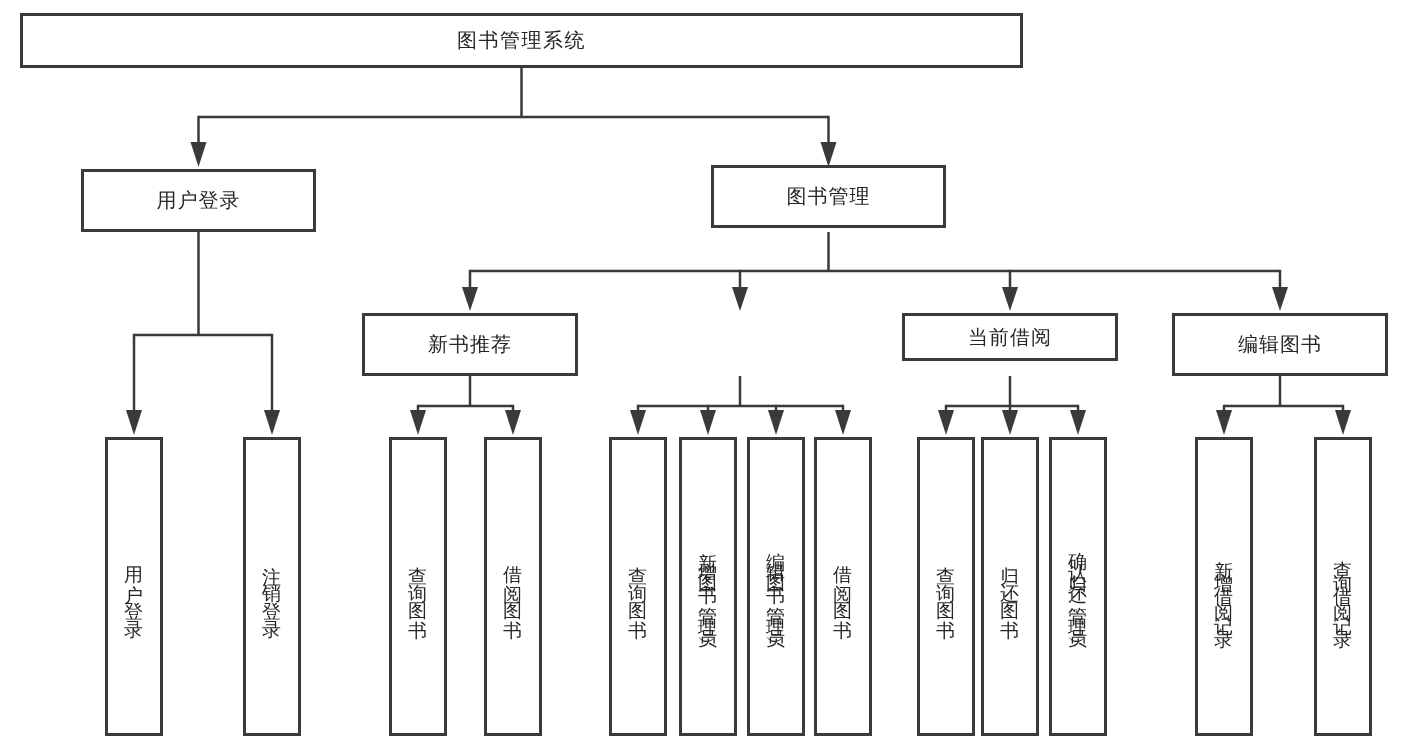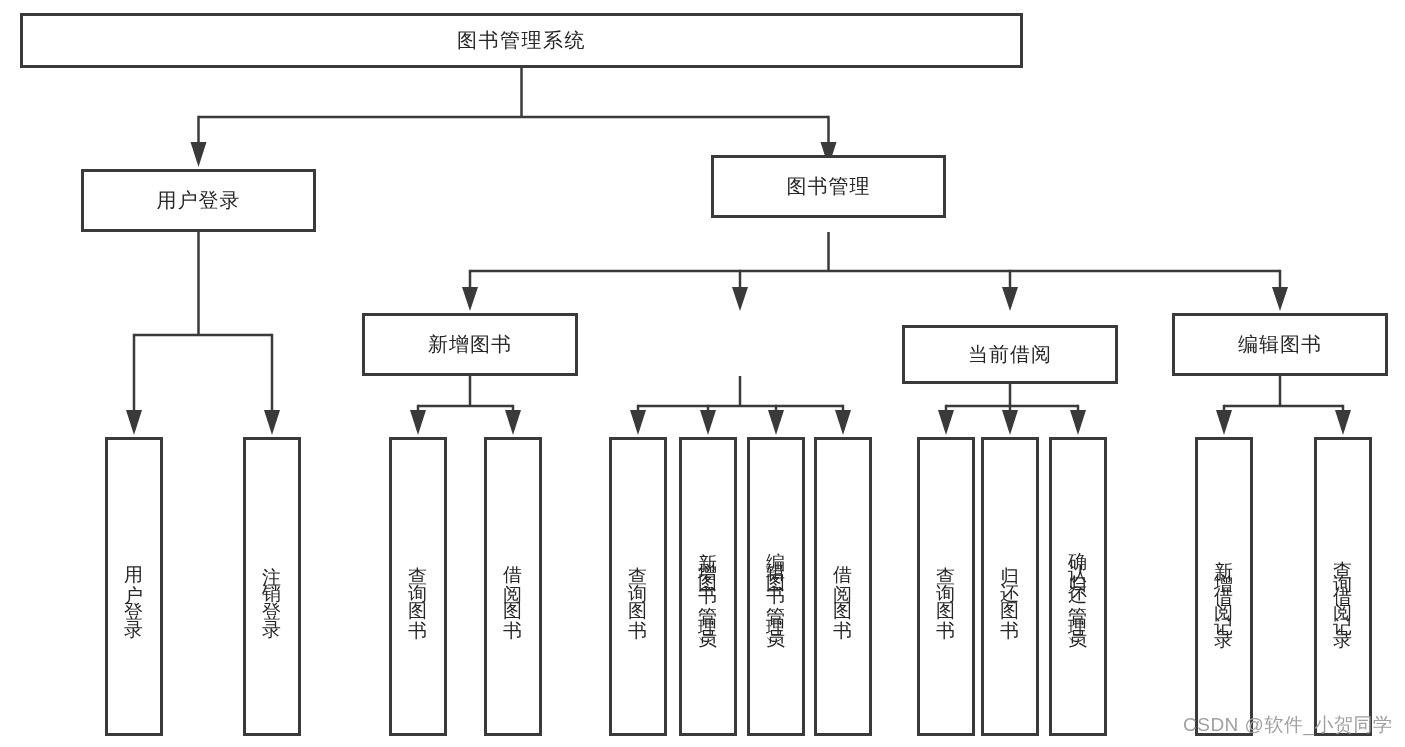--- a/index.html
+++ b/index.html
@@ -133,28 +133,28 @@
     </g>
   </svg>
 
   <div class="box lvl1" style="left:20px;top:13px;width:1003px;height:55px;">
     <span>图书管理系统</span>
   </div>
 
   <div class="box lvl2" style="left:81px;top:169px;width:235px;height:63px;">
     <span>用户登录</span>
   </div>
-  <div class="box lvl2" style="left:711px;top:155px;width:235px;height:63px;">
+  <div class="box lvl2" style="left:711px;top:165px;width:235px;height:63px;">
     <span>图书管理</span>
   </div>
 
   <div class="box lvl3" style="left:362px;top:313px;width:216px;height:63px;">
-    <span>新增图书</span>
-  </div>
-  <div class="box lvl3" style="left:902px;top:313px;width:216px;height:59px;margin-top:12px;">
+    <span>新书推荐</span>
+  </div>
+  <div class="box lvl3" style="left:902px;top:313px;width:216px;height:48px;">
     <span>当前借阅</span>
   </div>
   <div class="box lvl3" style="left:1172px;top:313px;width:216px;height:63px;">
     <span>编辑图书</span>
   </div>
 
   <div class="box leaf v4" style="left:105px;top:437px;width:58px;height:299px;">
     <span class="vtext">用户登录</span>
   </div>
   <div class="box leaf v4" style="left:243px;top:437px;width:58px;height:299px;">
@@ -191,15 +191,14 @@
     <span class="vtext">确认归还（管理员）</span>
   </div>
 
   <div class="box leaf v6" style="left:1195px;top:437px;width:58px;height:299px;">
     <span class="vtext">新增借阅记录</span>
   </div>
   <div class="box leaf v6" style="left:1314px;top:437px;width:58px;height:299px;">
     <span class="vtext">查询借阅记录</span>
   </div>
 
-  <div class="watermark">CSDN @软件_小贺同学</div>
 
 </div>
 
 </body></html>

